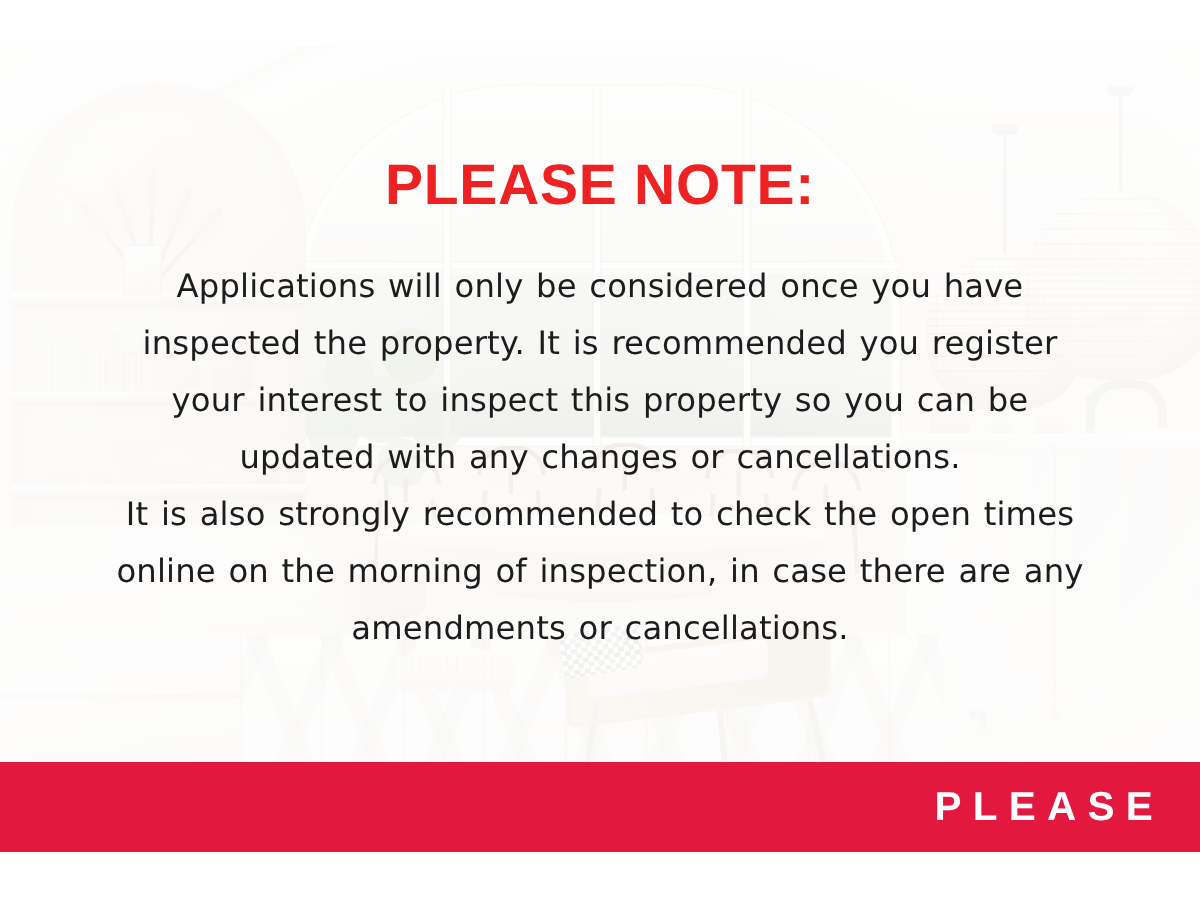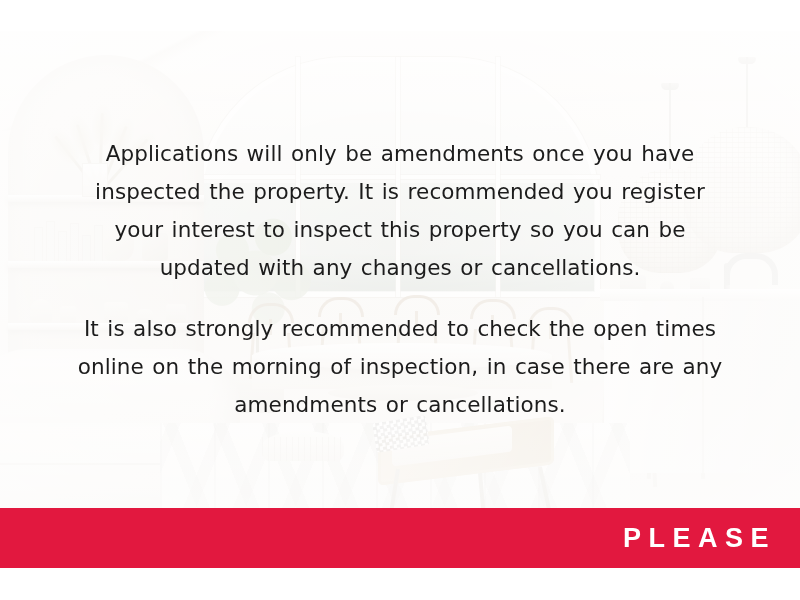--- a/index.html
+++ b/index.html
@@ -430,21 +430,21 @@
     margin:0 auto;
     text-align:center;
     color:#1c1c1c;
     font-family:"DejaVu Sans","Liberation Sans", sans-serif;
     font-size:21.5px;
     line-height:38px;
     letter-spacing:.1px;
     word-spacing:1.5px;
   }
   .para.p1 { margin-top:30px; }
-  .para.p2 { margin-top:23px; }
+  .para.p2 { }
 
   
   .footer-bar {
     position:absolute; left:0; top:508px;
     width:800px; height:60px;
     background:#e2183f;
     z-index:5;
   }
   .brand {
     position:absolute; right:24px; top:50%;
@@ -604,21 +604,22 @@
       <div class="lg a1"></div>
       <div class="lg a2"></div>
       <div class="lg a3"></div>
     </div>
 
     <div class="photo-wash"></div>
     <div class="photo-vignette"></div>
   </div>
 
   <div class="overlay">
-    <div class="para p1">Applications will only be amendments once you have inspected the property. It is recommended you register your interest to inspect this property so you can be updated with any changes or cancellations.</div>
+    <div class="heading">PLEASE NOTE:</div>
+    <div class="para p1">Applications will only be considered once you have inspected the property. It is recommended you register your interest to inspect this property so you can be updated with any changes or cancellations.</div>
     <div class="para p2">It is also strongly recommended to check the open times online on the morning of inspection, in case there are any amendments or cancellations.</div>
   </div>
 
   <div class="footer-bar">
     <div class="brand">PLEASE</div>
   </div>
 
   <div class="bottom-band"></div>
 
 </div>

